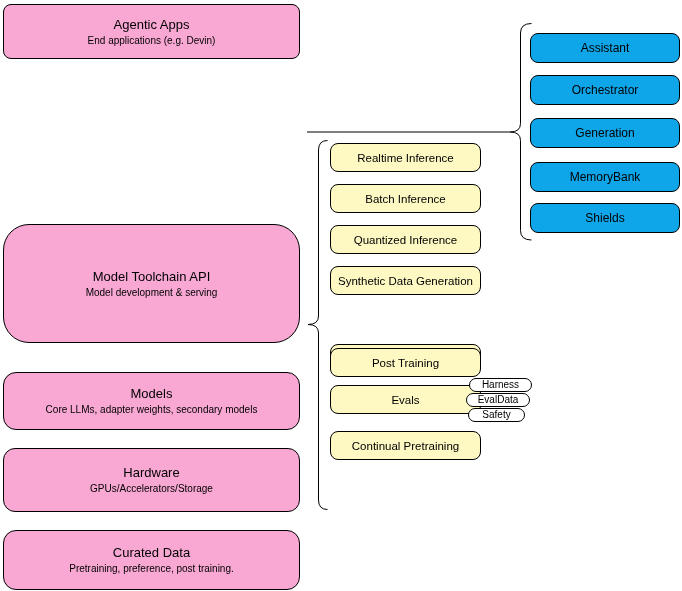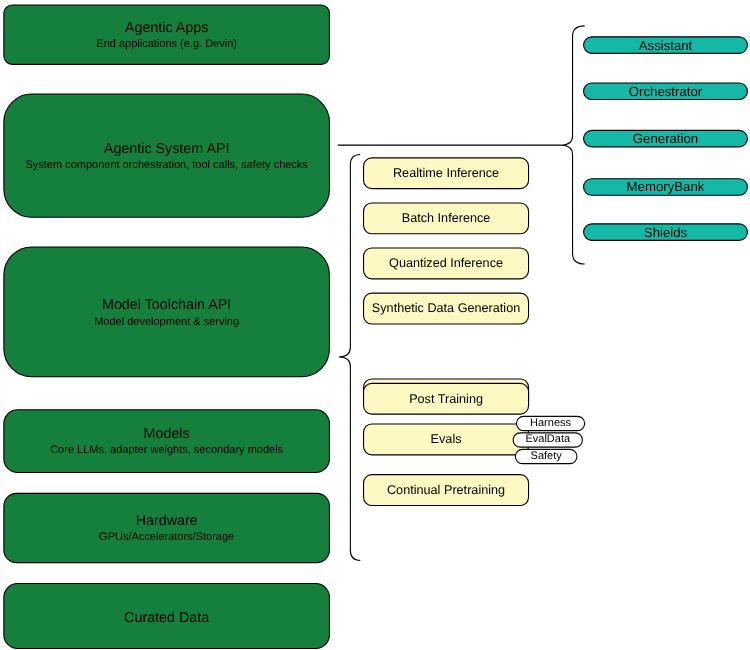--- a/index.html
+++ b/index.html
@@ -7,35 +7,35 @@
     position:relative;
     width:682px;height:591px;
     background:#ffffff;
     font-family:"Liberation Sans", sans-serif;
     color:#000;
     overflow:hidden;
   }
   .wires{position:absolute;left:0;top:0;width:682px;height:591px;}
   .bigbox{
     position:absolute;left:3px;width:297px;
-    border:1px solid #000;background:#15803d;
+    border:1px solid #000;background:#f9a8d4;
     display:flex;flex-direction:column;align-items:center;justify-content:center;
     text-align:center;box-sizing:border-box;
   }
   .bigbox .title{font-size:13px;line-height:17px;}
   .bigbox .subtitle{font-size:10px;line-height:15px;}
   .node{
     position:absolute;left:330px;width:151px;height:29px;
     border:1px solid #000;border-radius:8px;background:#fef9c3;
     display:flex;align-items:center;justify-content:center;
     font-size:11.5px;box-sizing:border-box;text-align:center;
   }
   .comp{
-    position:absolute;left:530px;width:150px;height:16px;
-    border:1px solid #000;border-radius:8px;background:#14b8a6;
+    position:absolute;left:530px;width:150px;height:30px;
+    border:1px solid #000;border-radius:8px;background:#0ea5e9;
     display:flex;align-items:center;justify-content:center;
     font-size:12px;box-sizing:border-box;text-align:center;
   }
   .pill{
     position:absolute;height:14px;
     border:1.5px solid #000;border-radius:8px;background:#fff;
     display:flex;align-items:center;justify-content:center;
     font-size:10px;line-height:10px;box-sizing:border-box;
     z-index:3;
   }
@@ -54,42 +54,39 @@
     <path d="M 307 132 L 510 132" fill="none" stroke="#000" stroke-width="1.2"></path>
 
     <path d="M 448 400.5 L 466 400.5" fill="none" stroke="#000" stroke-width="1"></path>
   </svg>
 
   <div class="bigbox" style="top:4px;height:55px;border-radius:8px;">
     <div class="title">Agentic Apps</div>
     <div class="subtitle">End applications (e.g. Devin)</div>
   </div>
 
-  <div class="bigbox" style="top:85px;height:113px;border-radius:26px;">
-    <div class="title">Agentic System API</div>
-    <div class="subtitle">System component orchestration, tool calls, safety checks</div>
-  </div>
 
   <div class="bigbox" style="top:224px;height:119px;border-radius:26px;">
     <div class="title">Model Toolchain API</div>
     <div class="subtitle">Model development &amp; serving</div>
   </div>
 
   <div class="bigbox" style="top:372px;height:58px;border-radius:13px;">
     <div class="title">Models</div>
     <div class="subtitle">Core LLMs, adapter weights, secondary models</div>
   </div>
 
   <div class="bigbox" style="top:448px;height:64px;border-radius:12px;">
     <div class="title">Hardware</div>
     <div class="subtitle">GPUs/Accelerators/Storage</div>
   </div>
 
   <div class="bigbox" style="top:530px;height:60px;border-radius:13px;">
     <div class="title">Curated Data</div>
+    <div class="subtitle">Pretraining, preference, post training.</div>
   </div>
 
   <div class="node" style="top:143px;">
     <span>Realtime Inference</span>
   </div>
   <div class="node" style="top:184px;">
     <span>Batch Inference</span>
   </div>
   <div class="node" style="top:225px;align-items:center;">
     <span>Quantized Inference</span>

